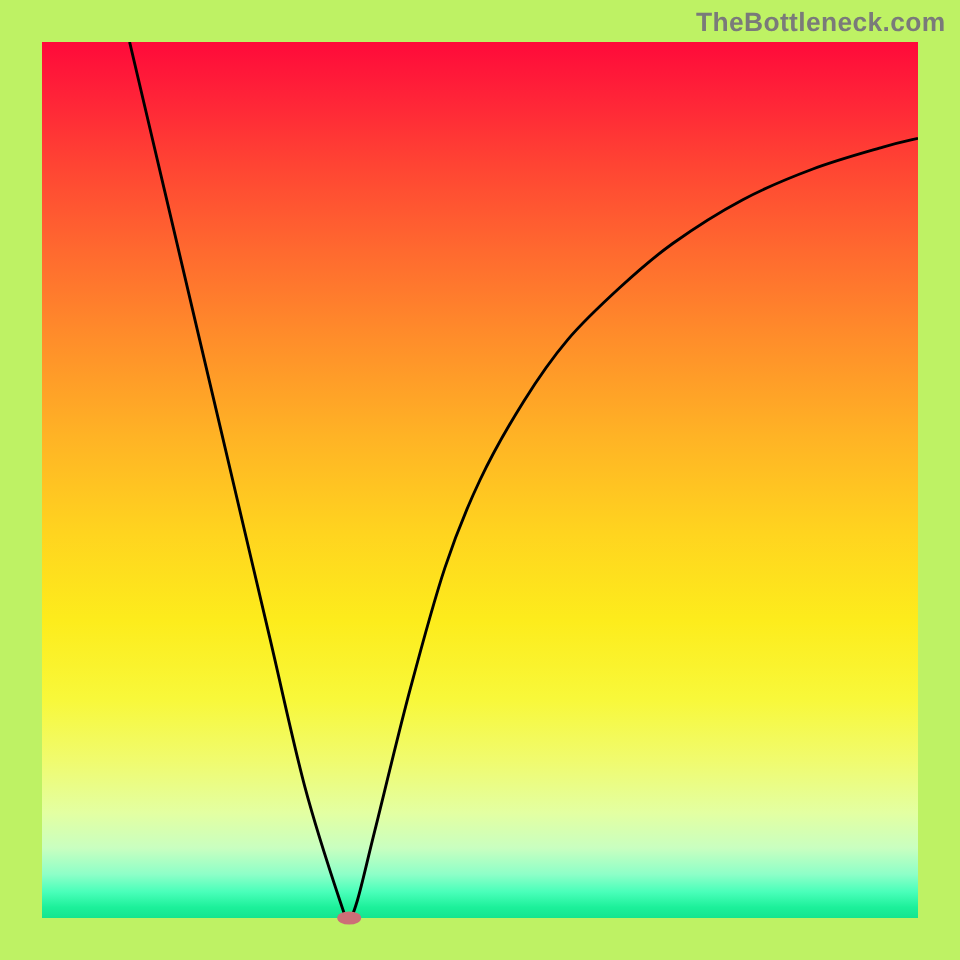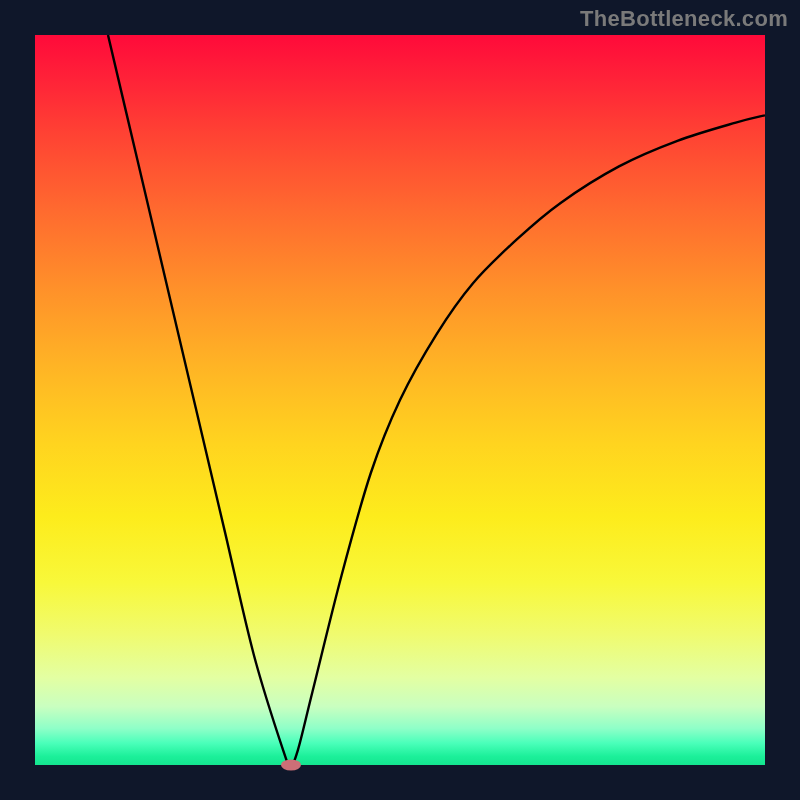--- a/index.html
+++ b/index.html
@@ -1,20 +1,20 @@
 <!DOCTYPE html>
 <html><head>
 <meta charset="utf-8">
 <style>
   * { margin: 0; padding: 0; box-sizing: border-box; }
   html, body { width: 800px; height: 800px; overflow: hidden; background: #000; }
   .frame {
     width: 800px;
     height: 800px;
-    background: #0f172a;
+    background: #bef264;
     position: relative;
   }
   .plot-area {
     position: absolute;
     left: 35px;
     top: 35px;
     width: 730px;
     height: 730px;
     background: linear-gradient(to bottom,
       #ff0a3a 0%,

